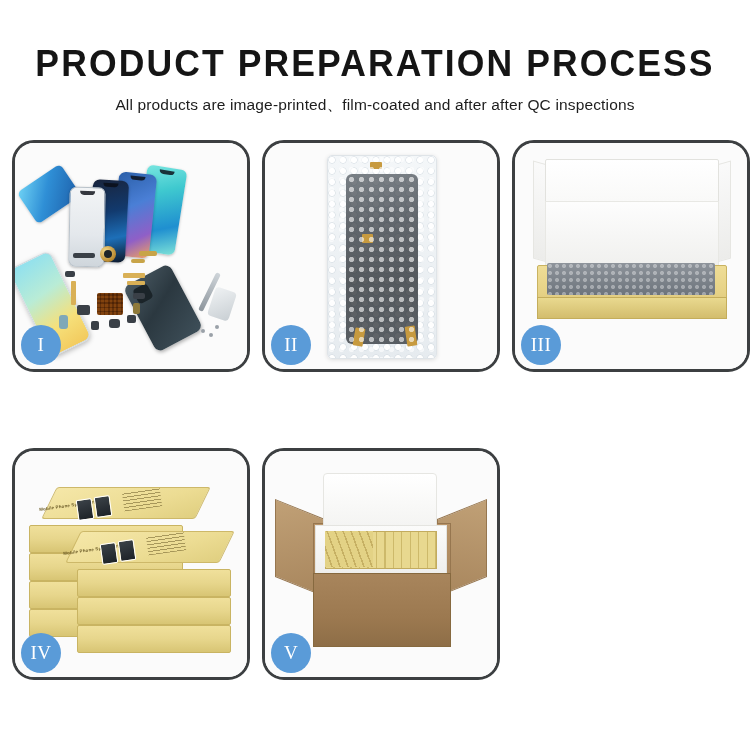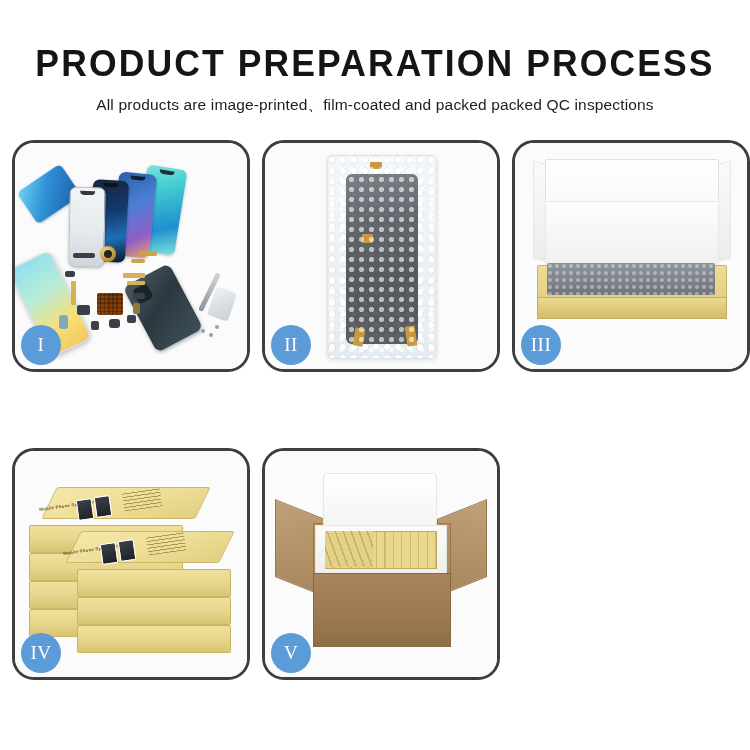--- a/index.html
+++ b/index.html
@@ -174,21 +174,21 @@
       background:linear-gradient(180deg,#c5a57c,#b08b61);border:1px solid #9c7e55;}
   .c6-tape{position:absolute;background:#a07e55;opacity:.75;border-radius:1px;}
 </style>
 </head>
 <body>
 
 <div class="page">
 
   <div class="header">
     <h1 class="title">PRODUCT PREPARATION PROCESS</h1>
-    <p class="subtitle">All products are image-printed、film-coated and packed packed QC inspections</p>
+    <p class="subtitle">All products are image-printed、film-coated and after after QC inspections</p>
   </div>
 
   <div class="grid">
 
     <div class="panel p1">
       <div class="stage">
         <div class="ph ph-tilt"></div>
         <div class="ph ph-a">
             <span class="ph-notch"></span>
           </div>

